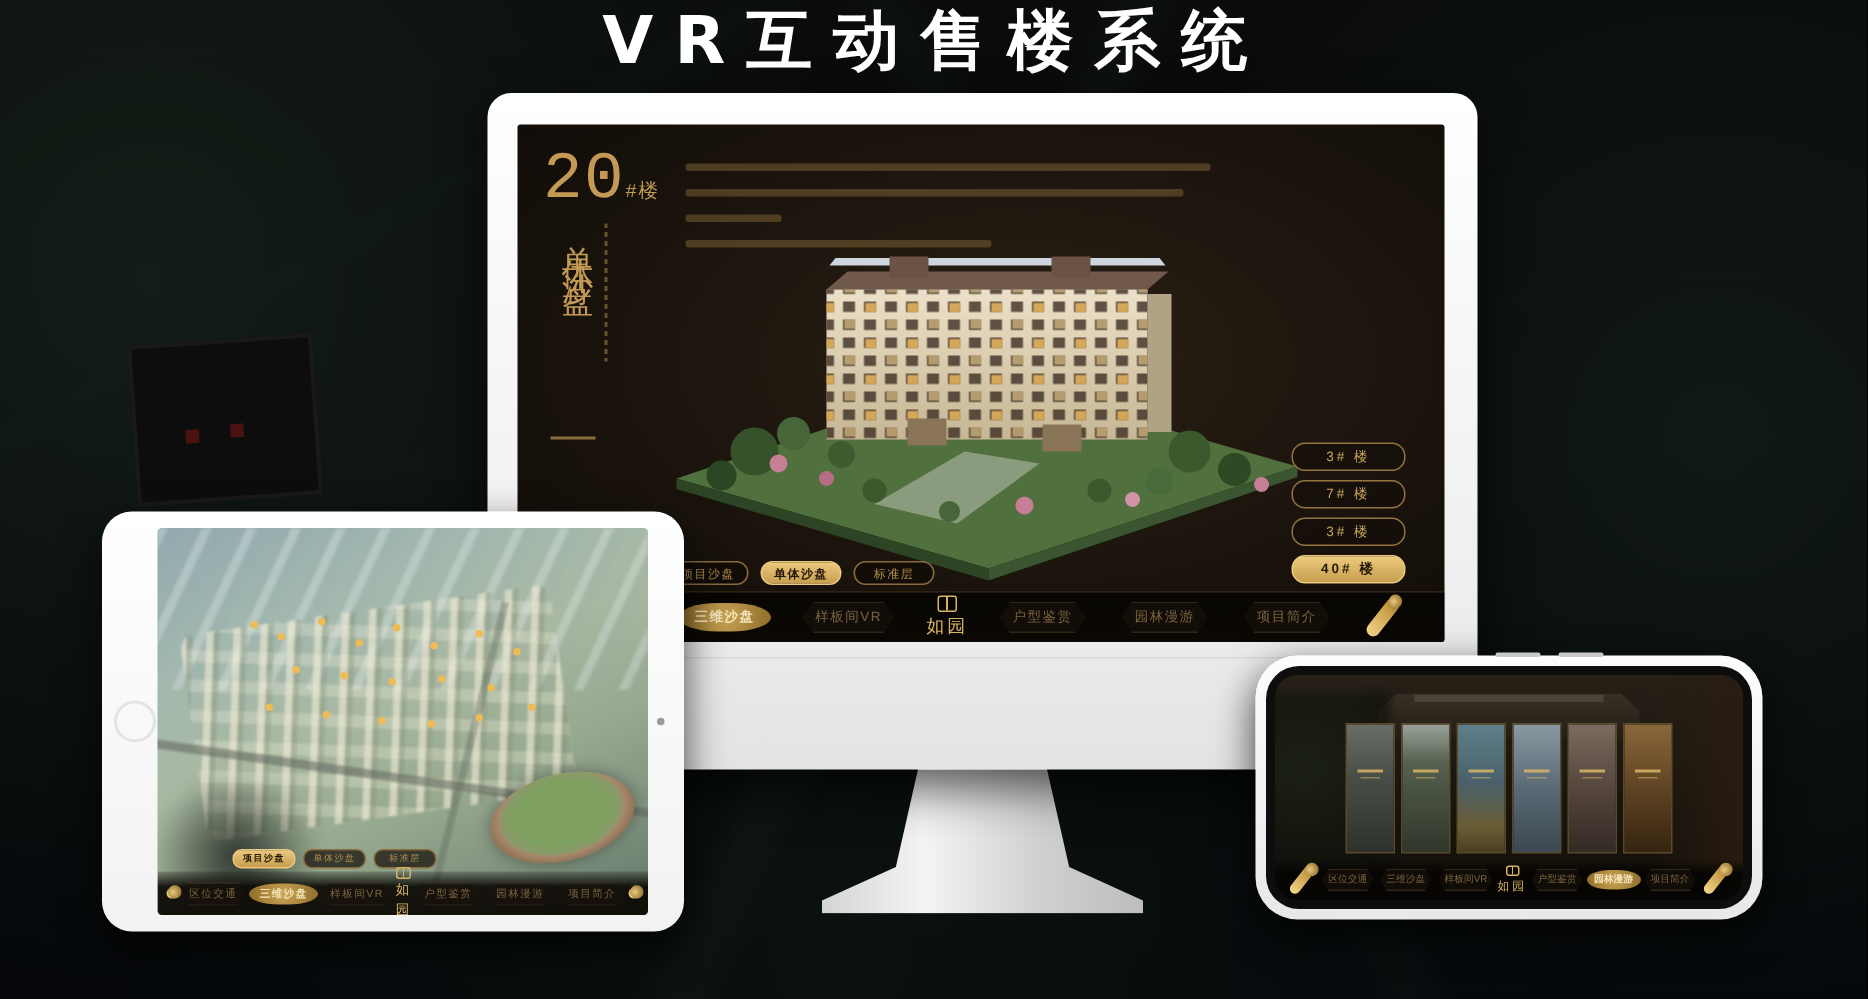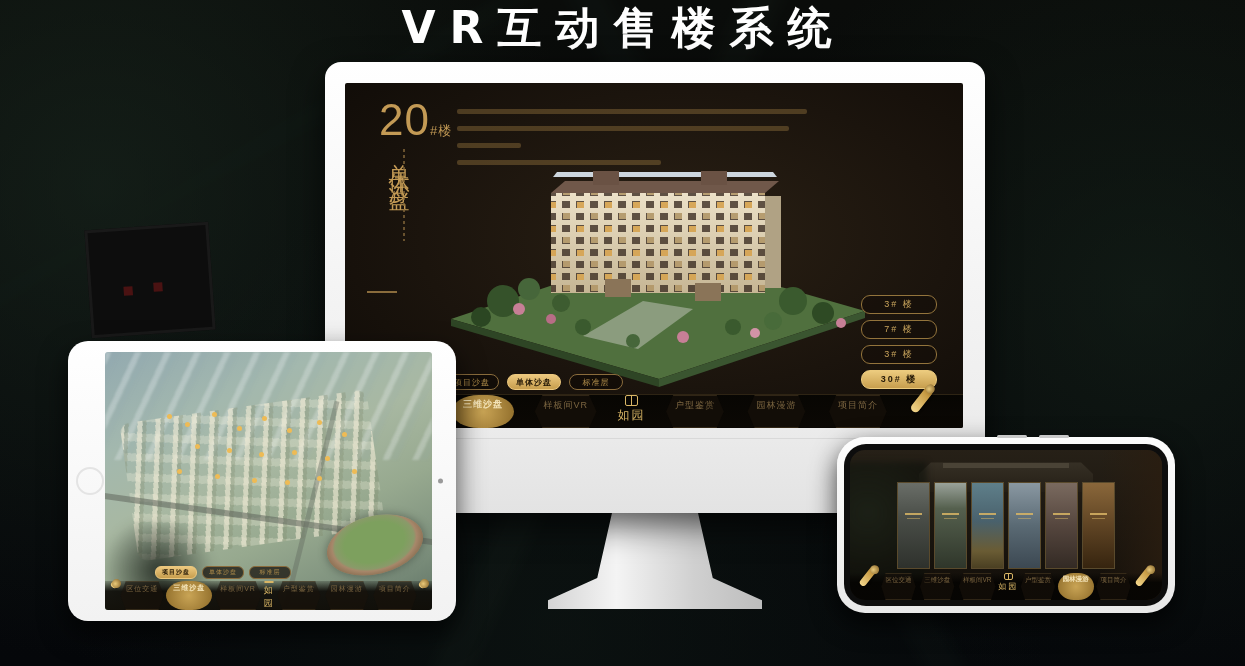--- a/index.html
+++ b/index.html
@@ -23,21 +23,21 @@
   .bg-cert i:nth-child(2){left:62px;top:54px}
 
   
   .title{position:absolute;top:0;left:2px;right:0;height:58px;line-height:56px;
     text-align:center;color:#fff;font-size:44px;font-weight:bold;letter-spacing:14px;
     font-family:"DejaVu Sans","Liberation Sans",sans-serif;}
   .footnote{position:absolute;right:5px;bottom:2px;color:#efefef;font-size:15px;
     letter-spacing:3px;}
 
   
-  .navbar{display:flex;justify-content:space-evenly;}
+  .navbar{display:flex;align-items:center;justify-content:space-evenly;}
   .nav-item{color:#7b6540;font-size:9px;letter-spacing:1px;padding:3px 11px;white-space:nowrap;
     background:rgba(25,19,11,.55);border:1px solid rgba(130,104,60,.28);
     clip-path:polygon(5% 50%,16% 0,84% 0,95% 50%,84% 100%,16% 100%);}
   .nav-item.active{background:radial-gradient(circle,#c9a455 0%,#96732f 85%);
     color:#f4e4b8;clip-path:none;border-radius:50% / 58%;font-weight:bold;border:none;}
   .nav-logo{display:flex;flex-direction:column;align-items:center;color:#d8b565;}
   .nav-logo .seal{width:11px;height:9px;border:1px solid #d8b565;border-radius:2px;margin-bottom:1px;
     background:linear-gradient(90deg,transparent 44%,#d8b565 44% 56%,transparent 56%);}
   .nav-logo .txt{font-size:12px;font-family:"DejaVu Serif","Liberation Serif",serif;letter-spacing:2px;}
   .scroll-icon{width:30px;height:9px;border-radius:5px;position:relative;
@@ -50,22 +50,22 @@
   .monitor{position:absolute;left:325px;top:62px;width:660px;height:451px;z-index:2;
     background:linear-gradient(#ffffff,#efefef 72%,#e3e3e3);border-radius:16px;
     box-shadow:0 12px 32px rgba(0,0,0,.65);}
   .chin-line{position:absolute;left:12px;right:12px;top:376px;height:1px;background:#d9d9d9;}
   .stand{position:absolute;left:548px;top:512px;width:214px;height:97px;z-index:1;
     background:linear-gradient(90deg,#d4d4d4,#f4f4f4 32%,#d0d0d0 68%,#bdbdbd);
     clip-path:polygon(30% 0,70% 0,77% 68%,100% 91%,100% 100%,0 100%,0 91%,23% 68%);}
   .m-screen{position:absolute;left:20px;top:21px;width:618px;height:345px;border-radius:2px;overflow:hidden;
     background:radial-gradient(ellipse at 55% 45%, #2a2014 0%, #1b140d 55%, #0f0b07 100%);}
 
-  .hl{position:absolute;left:34px;top:14px;color:#c39a55;
-    font-family:Liberation Sans, sans-serif;}
+  .hl{position:absolute;left:17px;top:14px;color:#c39a55;
+    font-family:Liberation Mono, monospace;}
   .hl-num{font-size:44px;line-height:46px;letter-spacing:1px;}
   .hl-suffix{font-size:13px;letter-spacing:1px;}
   .hl-vert{writing-mode:vertical-rl;font-size:21px;letter-spacing:9px;margin-top:4px;margin-left:6px;height:120px;}
   .hl-en{position:absolute;left:58px;top:66px;width:2px;height:92px;
     background:repeating-linear-gradient(#8a6c3c 0 3px,transparent 3px 6px);opacity:.7;}
   .hl-rule{position:absolute;left:22px;top:208px;width:30px;height:2px;background:#8a6c3c;}
 
   .desc{position:absolute;left:112px;top:26px;width:380px;}
   .desc .bar{height:5px;border-radius:2px;background:#7a5f33;opacity:.55;filter:blur(.4px);margin-bottom:12px;}
 
@@ -236,21 +236,21 @@
           <circle cx="322" cy="182" r="5" fill="#d193a6"></circle>
             <circle cx="118" cy="168" r="5" fill="#b86d86"></circle>
           <circle cx="408" cy="172" r="5" fill="#c77f96"></circle>
         </g>
       </svg>
 
       <div class="floors">
         <div class="floor-btn">3# 楼</div>
         <div class="floor-btn">7# 楼</div>
         <div class="floor-btn">3# 楼</div>
-        <div class="floor-btn active">30# 楼</div>
+        <div class="floor-btn active">40# 楼</div>
       </div>
 
       <div class="subtabs">
         <div class="subtab">项目沙盘</div>
         <div class="subtab active">单体沙盘</div>
         <div class="subtab">标准层</div>
       </div>
 
       <div class="m-navbar navbar">
         <span class="nav-item">区位交通</span>

